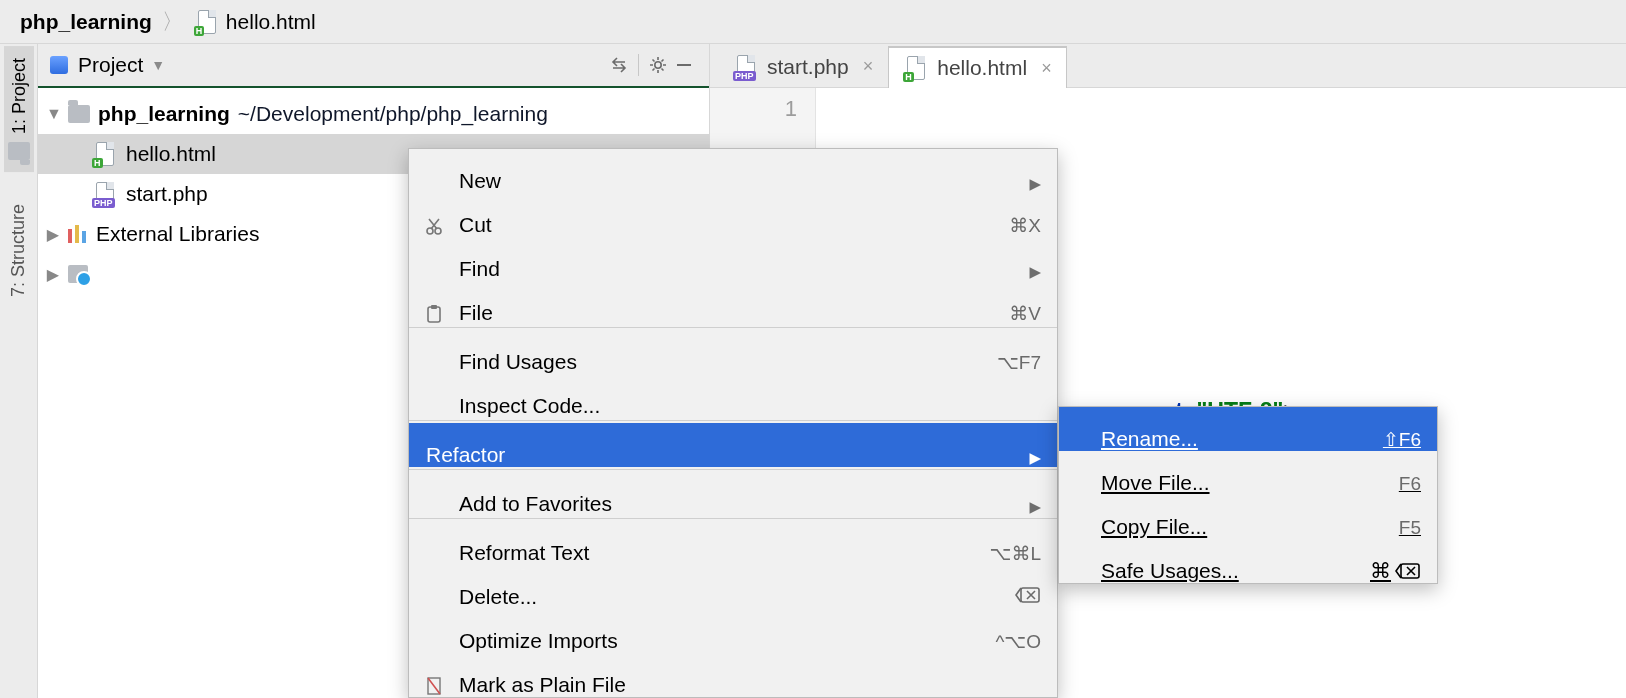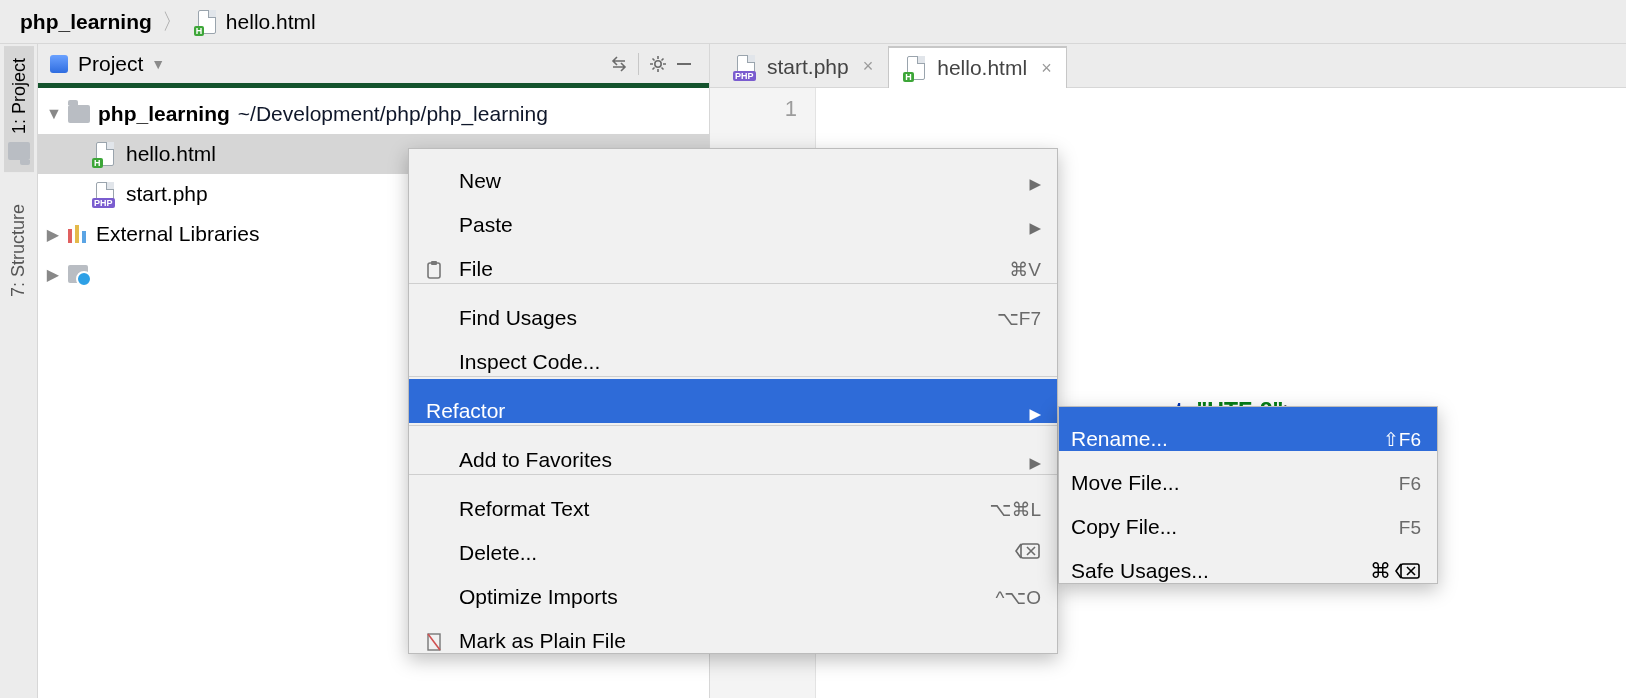--- a/index.html
+++ b/index.html
@@ -14,21 +14,21 @@
   .main { display: flex; height: calc(100% - 44px); }
 
   
   .sidebar { width: 38px; background: #ececec; border-right: 1px solid #d7d7d7; display: flex; flex-direction: column; align-items: center; padding-top: 2px; gap: 20px; }
   .side-btn { writing-mode: vertical-rl; transform: rotate(180deg); font-size: 18px; color: #555; padding: 12px 4px; cursor: pointer; display:flex; align-items:center; gap:8px;}
   .side-btn.active { background: #d6d6d6; color:#000; }
   .side-ic { width:18px; height:18px; display:inline-block; }
 
   
   .project-panel { width: 672px; background: #fff; border-right: 1px solid #d7d7d7; display: flex; flex-direction: column; position: relative; }
-  .pp-header { height: 44px; background: #ececec; border-bottom: 5px solid #14532d; display: flex; align-items: center; padding: 0 12px; }
+  .pp-header { height: 44px; background: #ececec; border-bottom: 2px solid #14532d; display: flex; align-items: center; padding: 0 12px; }
   .pp-title { display:flex; align-items:center; gap:8px; }
   .pp-spacer { flex: 1; }
   .pp-tool { width: 26px; height: 26px; display: flex; align-items: center; justify-content: center; color:#6b6b6b; }
   .pp-divider { width:1px; height:22px; background:#c7c7c7; margin:0 6px; }
 
   .tree { padding: 6px 0; font-size: 21px; }
   .tree-row { display: flex; align-items: center; height: 40px; padding-left: 8px; gap: 8px; white-space: nowrap; }
   .tree-row.sel { background: #d6d6d6; }
   .tw { display:inline-block; width:14px; text-align:center; color:#888; font-size:16px; }
   .ind-1 { padding-left: 54px; }
@@ -55,21 +55,21 @@
   .ctx-row { height:44px; display:flex; align-items:flex-end; padding:0 16px 0 50px; position:relative; }
   .ctx-row.hov { background:#2e6bd8; color:#fff;padding-left:17px; }
   .ctx-sep { height:1px; background:#cfcfcf; margin:2px 0; }
   .ctx-short { margin-left:auto; color:#6a6a6a; font-size:19px; }
   .ctx-row.hov .ctx-short { color:#fff; }
   .ctx-arrow { margin-left:auto; color:#6e6e6e; font-size:15px; }
   .ctx-row.hov .ctx-arrow { color:#fff; }
   .ctx-ic { position:absolute; left:14px; width:22px; height:22px; display:flex; align-items:center; justify-content:center; color:#777; }
 
   .submenu { position:absolute; left:1058px; top:406px; width:380px; background:#f1f1f1; border:1px solid #bcbcbc; box-shadow:0 6px 18px rgba(0,0,0,.25); font-size:21px; }
-  .submenu .ctx-row { padding-left: 12px; }
+  .submenu .ctx-row { padding-left: 42px; text-decoration: underline; }
 
   
   .fi { display:inline-flex; align-items:flex-end; justify-content:center; width:26px; height:24px; position:relative; }
   .fi .pg { position:absolute; top:0; left:4px; width:18px; height:24px; background:#fff; border:1px solid #9aa4ad; border-radius:2px 4px 2px 2px; }
   .fi .pg::after { content:""; position:absolute; top:-1px; right:-1px; width:7px; height:7px; background:#e1e5ea; border-left:1px solid #9aa4ad; border-bottom:1px solid #9aa4ad; }
   .fi .bd { position:absolute; bottom:-2px; left:0; font-size:9px; font-weight:700; padding:0 2px; border-radius:2px; color:#fff; }
   .fi.html .bd { background:#3da638; }
   .fi.php .bd { background:#7a5ccf; }
   .folder { width:22px; height:18px; background:#b9bdc3; border-radius:2px; position:relative; display:inline-block; }
   .folder::before { content:""; position:absolute; top:-5px; left:0; width:10px; height:5px; background:#b9bdc3; border-radius:2px 2px 0 0;}
@@ -208,21 +208,32 @@
     </div>
   </div>
 </div>
 
 <div class="ctxmenu" id="ctxmenu">
     <div class="ctx-row">
       <span>New</span>
       <span class="ctx-arrow">▶</span>
     </div>
     <div class="ctx-row">
-      <span>Paste</span>
+      <span class="ctx-ic">
+        <svg width="20" height="20" viewBox="0 0 20 20">
+          <circle cx="6" cy="15" r="3" stroke="#777" stroke-width="1.6" fill="none"></circle>
+          <circle cx="14" cy="15" r="3" stroke="#777" stroke-width="1.6" fill="none"></circle>
+          <path d="M7 13L15 3M13 13L5 3" stroke="#777" stroke-width="1.6"></path>
+        </svg>
+      </span>
+      <span>Cut</span>
+      <span class="ctx-short">⌘X</span>
+    </div>
+    <div class="ctx-row">
+      <span>Find</span>
       <span class="ctx-arrow">▶</span>
     </div>
     <div class="ctx-row">
       <span class="ctx-ic">
         <svg width="20" height="20" viewBox="0 0 20 20">
           <rect x="4" y="3" width="12" height="15" rx="2" stroke="#777" stroke-width="1.6" fill="none"></rect>
           <rect x="7" y="1" width="6" height="4" rx="1" fill="#777"></rect>
         </svg>
       </span>
       <span>File</span>

